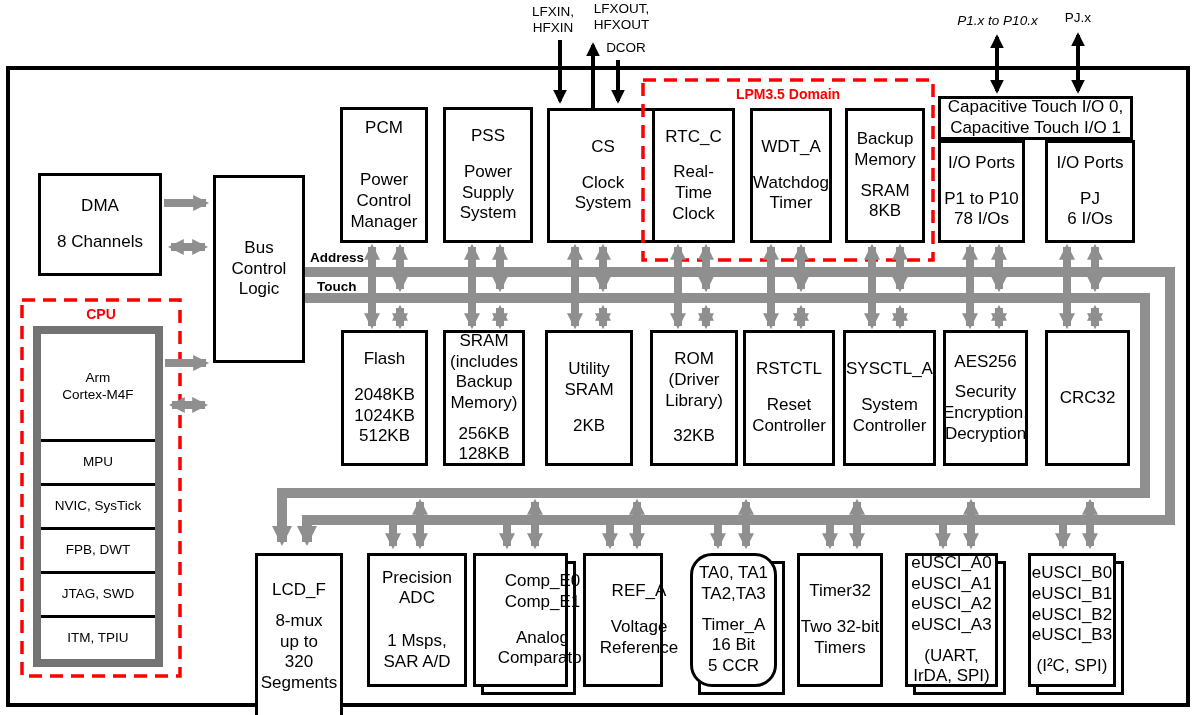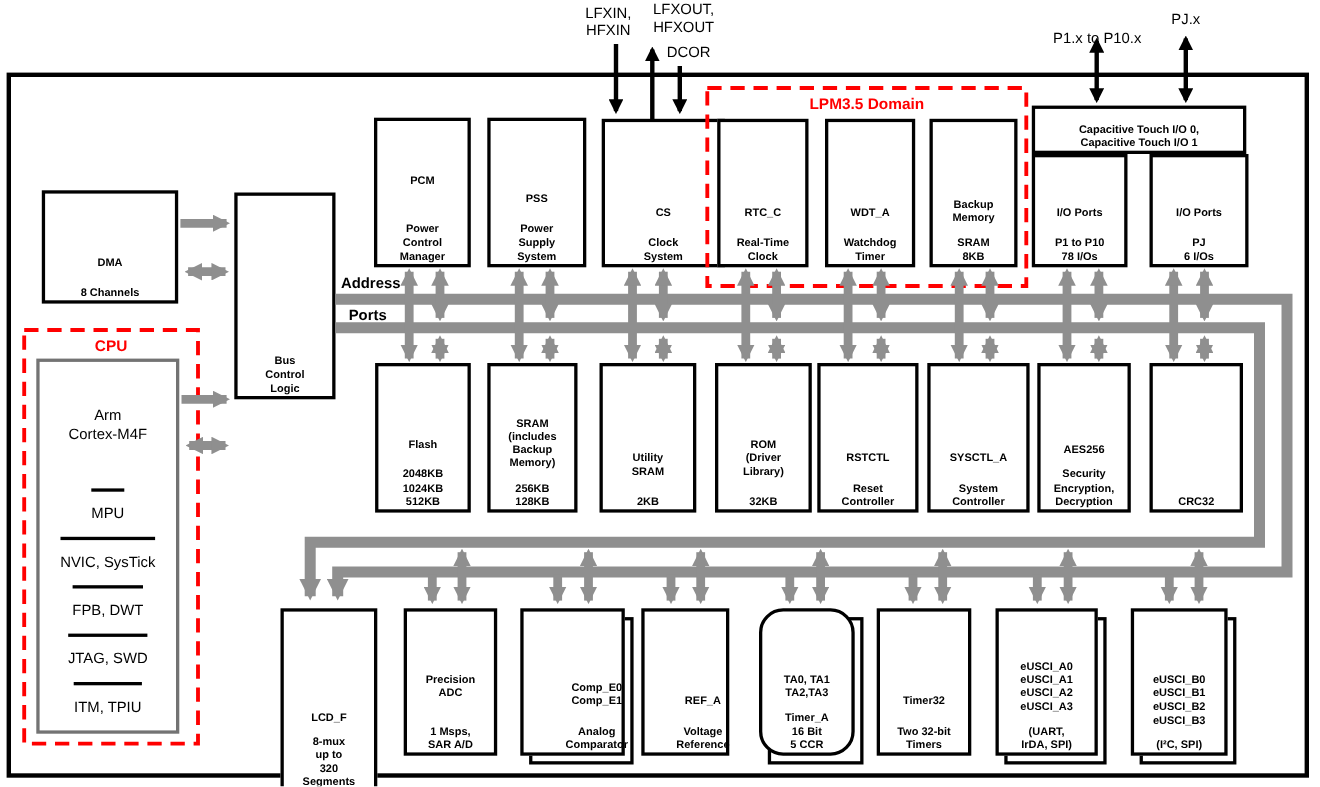--- a/index.html
+++ b/index.html
@@ -2,26 +2,26 @@
 <html><head>
 <meta charset="utf-8">
 <style>
   html,body{margin:0;padding:0;background:#fff;}
   .stage{position:relative;width:1200px;height:715px;background:#fff;overflow:hidden;
          font-family:"Liberation Sans",sans-serif;color:#000;}
   .outer{position:absolute;left:6px;top:66px;width:1184px;height:641px;
          border:4px solid #000;box-sizing:border-box;z-index:1;}
   .shadow{position:absolute;background:#fff;border:3px solid #000;box-sizing:border-box;z-index:2;}
   .blk{position:absolute;background:#fff;border:3px solid #000;box-sizing:border-box;z-index:3;
-       display:flex;flex-direction:column;align-items:center;justify-content:flex-end;gap:15px;
-       text-align:center;font-size:10px;line-height:1.22;white-space:pre-line;font-weight:bold;}
+       display:flex;flex-direction:column;align-items:center;justify-content:center;gap:15px;
+       text-align:center;font-size:17px;line-height:1.22;white-space:pre-line;}
   .blk.g10{gap:10px;}
   .cpu-stack{position:absolute;left:33px;top:326px;width:130px;height:341px;
-       border:3px solid #737373;box-sizing:border-box;z-index:3;background:#fff;
-       display:flex;flex-direction:column;align-items:center;}
+       border:8px solid #737373;box-sizing:border-box;z-index:3;background:#fff;
+       display:flex;flex-direction:column;}
   .cell{display:flex;align-items:center;justify-content:center;text-align:center;
        font-size:13.5px;line-height:1.22;white-space:pre-line;box-sizing:border-box;}
   .cell + .cell{border-top:3px solid #000;}
   .cell.big{height:115px;}
   .cell.sm{height:44px;flex:0 0 auto;}
   svg.wires{position:absolute;left:0;top:0;width:1200px;height:715px;z-index:5;pointer-events:none;}
   .rlabel{position:absolute;z-index:6;font-weight:bold;font-size:14px;color:#f00;text-align:center;}
   .plabel{position:absolute;z-index:6;font-size:13.5px;line-height:1.2;text-align:center;white-space:pre-line;}
   .buslabel{position:absolute;z-index:6;font-weight:bold;font-size:13.5px;}
 </style>
@@ -150,21 +150,21 @@
     <span>CRC32</span>
   </div>
 
   <div class="blk g10" style="left:255px;top:553px;width:88px;height:168px;">
     <span>LCD_F</span>
     <span>8-mux
 up to
 320
 Segments</span>
   </div>
-  <div class="blk" style="left:367px;top:553px;width:85px;height:134px;gap:22px;">
+  <div class="blk" style="left:367px;top:553px;width:100px;height:134px;gap:22px;">
     <span>Precision
 ADC</span>
     <span>1 Msps,
 SAR A/D</span>
   </div>
   <div class="blk" style="left:473px;top:553px;width:95px;height:134px;padding-left:44px;">
     <span>Comp_E0
 Comp_E1</span>
     <span>Analog
 Comparator</span>
@@ -302,19 +302,19 @@
   </svg>
 
   <div class="rlabel" style="left:22px;top:306px;width:158px;">CPU</div>
   <div class="rlabel" style="left:643px;top:86px;width:290px;">LPM3.5 Domain</div>
 
   <div class="plabel" style="left:516px;top:4px;width:74px;">LFXIN,
 HFXIN</div>
   <div class="plabel" style="left:574px;top:1px;width:95px;">LFXOUT,
 HFXOUT</div>
   <div class="plabel" style="left:596px;top:40px;width:60px;">DCOR</div>
-  <div class="plabel" style="left:930px;top:27px;width:135px;">P1.x to P10.x</div>
+  <div class="plabel" style="left:930px;top:13px;width:135px;font-style:italic;">P1.x to P10.x</div>
   <div class="plabel" style="left:1048px;top:10px;width:60px;">PJ.x</div>
 
   <div class="buslabel" style="left:310px;top:250px;">Address</div>
-  <div class="buslabel" style="left:317px;top:279px;">Ports</div>
+  <div class="buslabel" style="left:317px;top:279px;">Touch</div>
 
 </div>
 
 </body></html>

